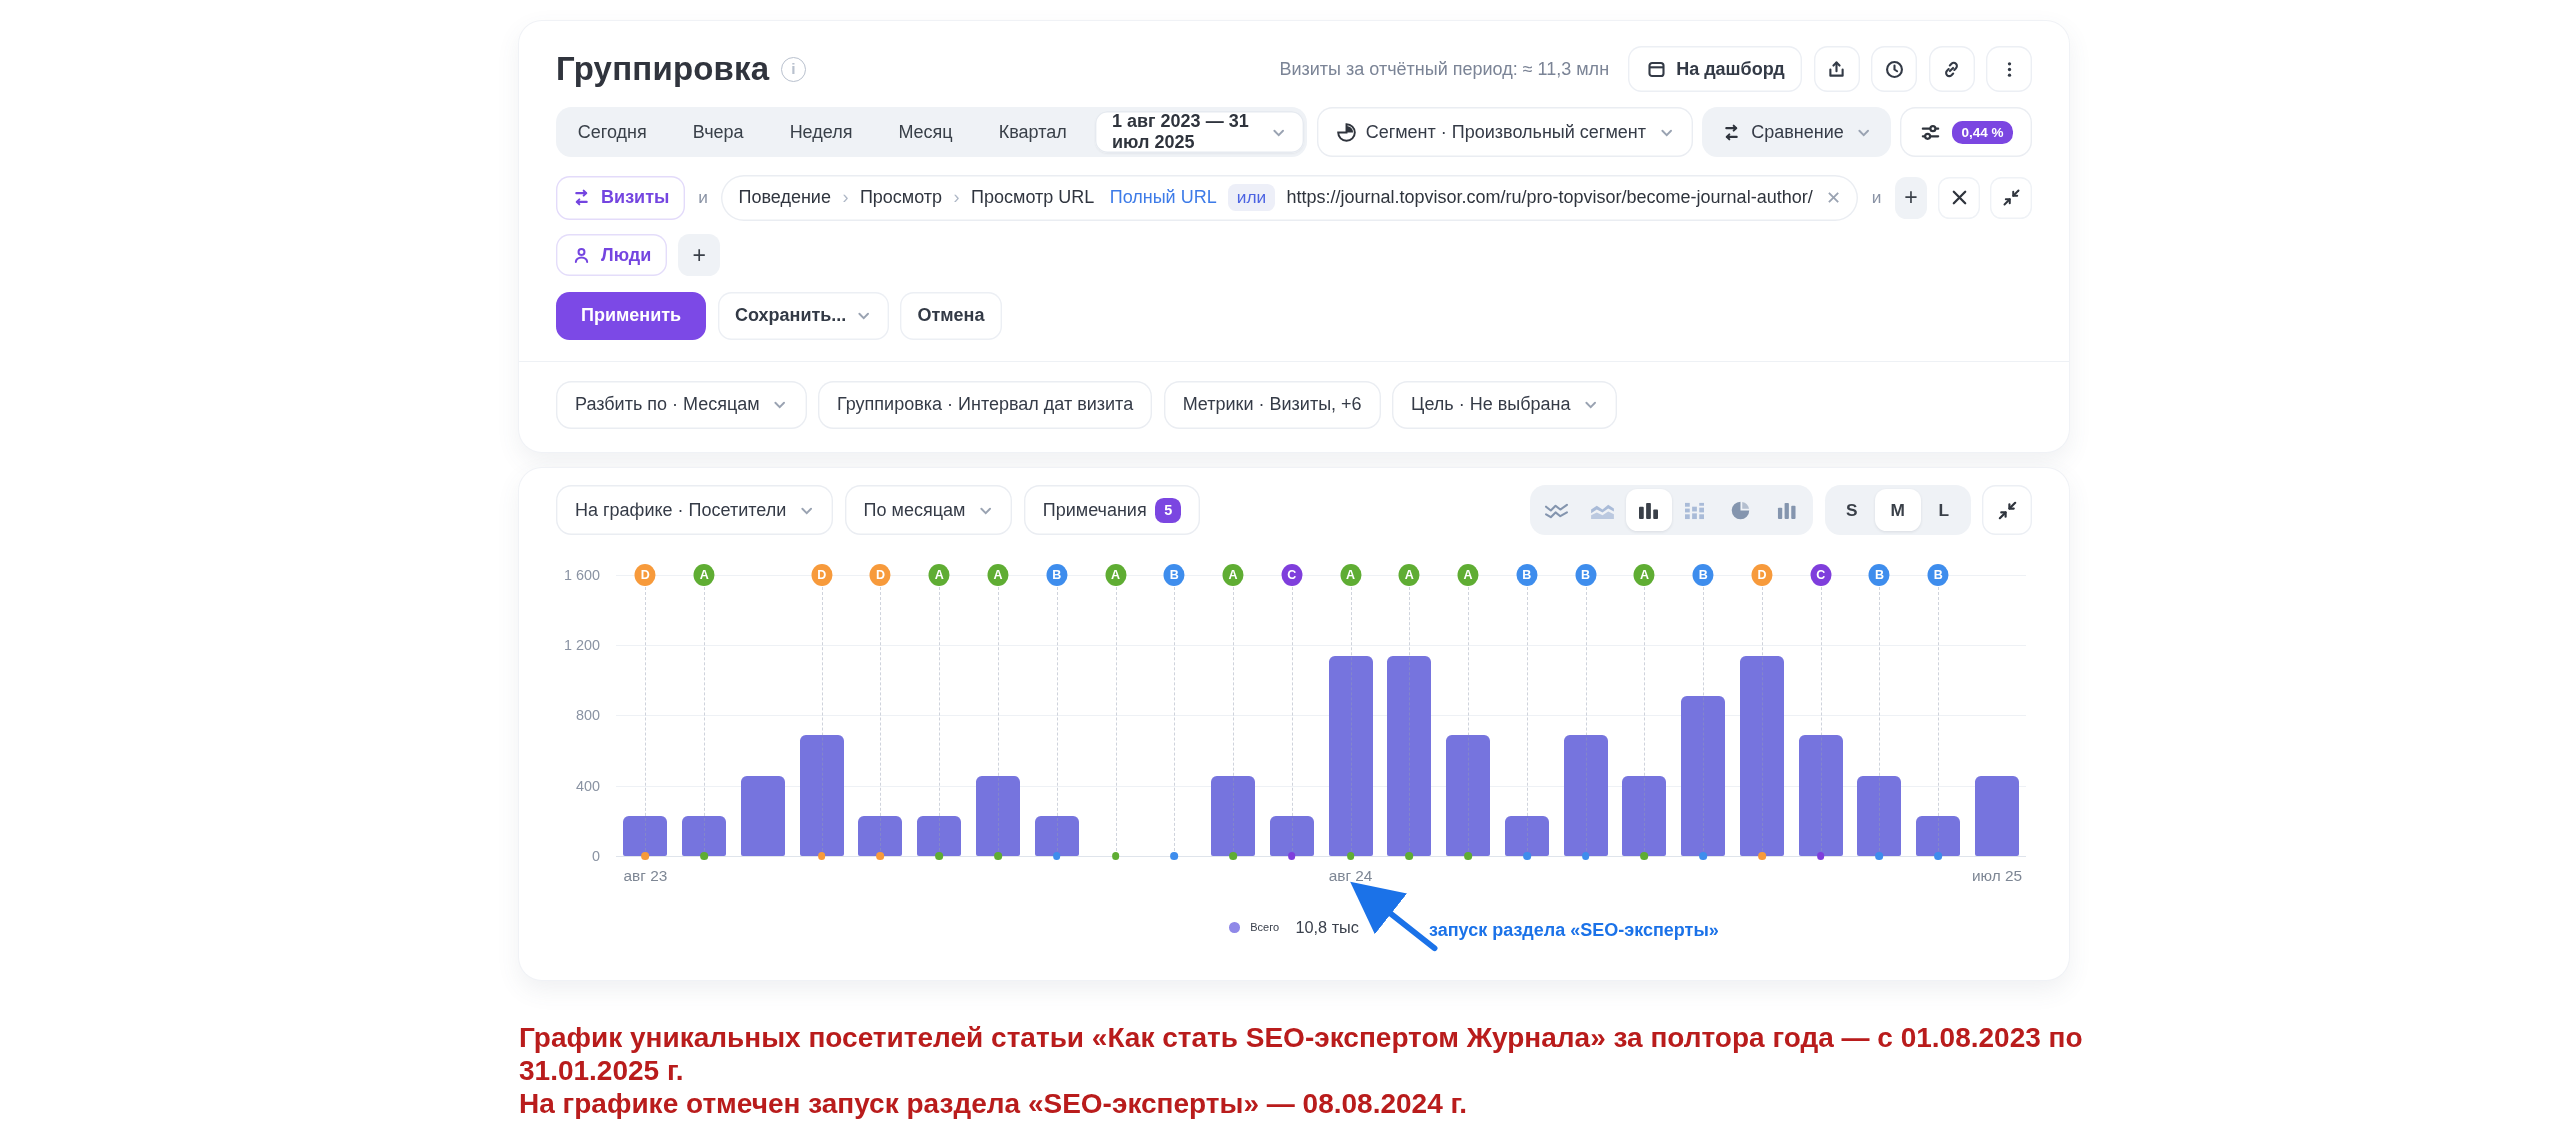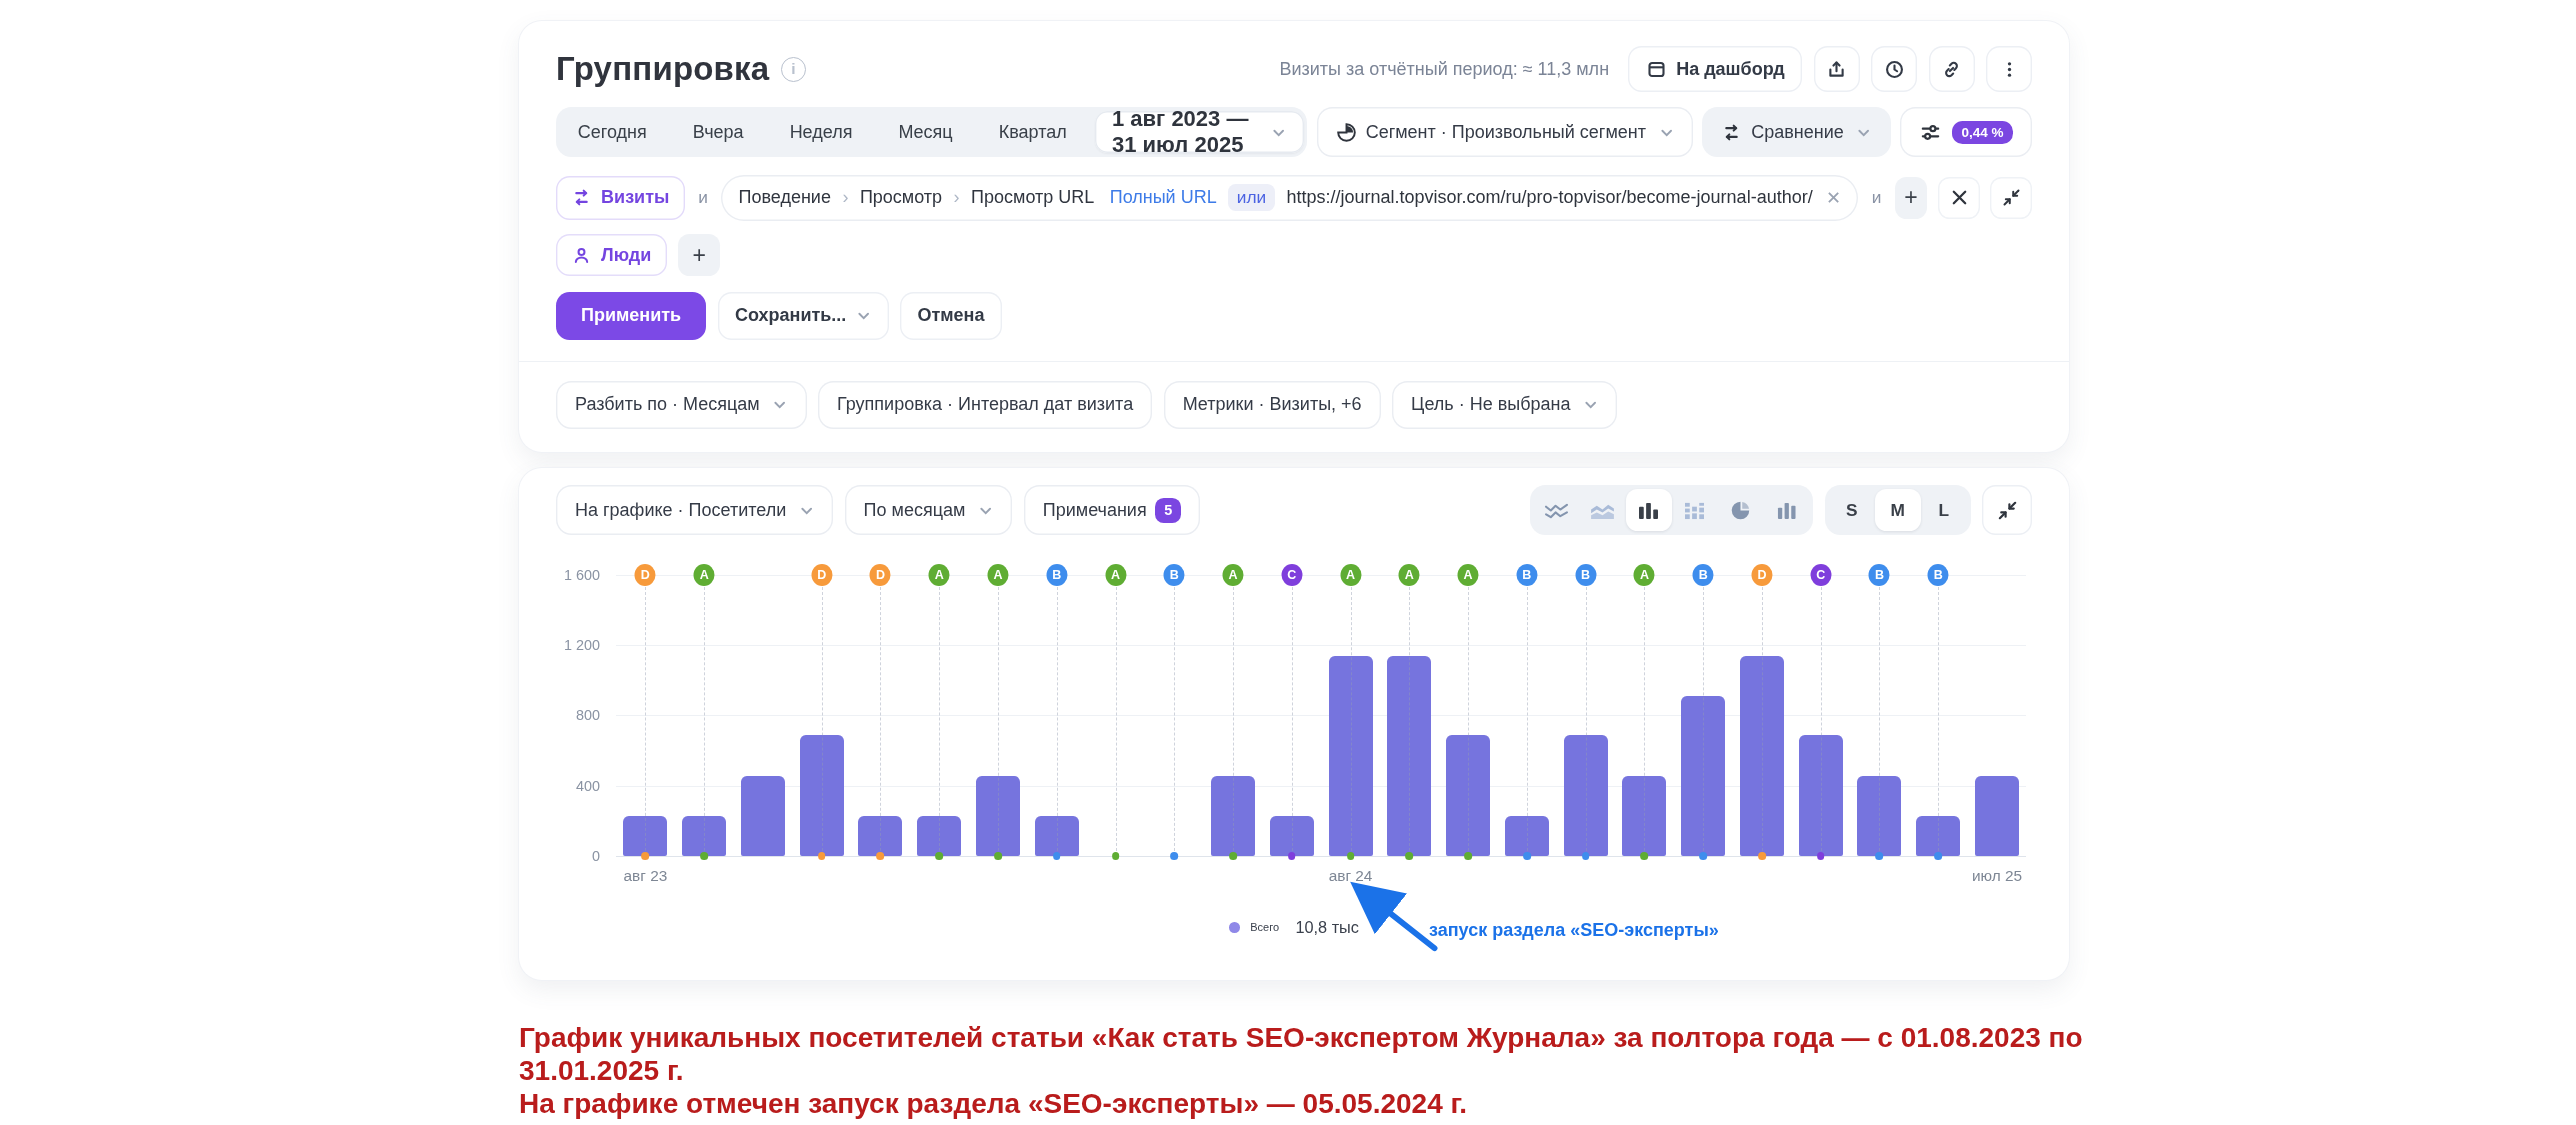--- a/index.html
+++ b/index.html
@@ -31,21 +31,21 @@
   .pill { display:inline-flex; align-items:center; gap:8.7px; height:50px; padding:0 19px; background:#fff;
           border-radius:15.4px; box-shadow:inset 0 0 0 1.4px #EAEDF2; font-size:18px; color:#353B47; white-space:nowrap; cursor:pointer; }
   .pill.gray { background:#EFF2F6; box-shadow:none; }
   .chev { margin-left:3.8px; }
 
   .period-row { margin-top:15.4px; gap:9.6px; }
   .quick-tabs { display:flex; align-items:center; background:#EFF2F6; border-radius:15.4px; padding:3.8px; height:50px;gap:10px; }
   .quick-tab { padding:0 18px; font-size:18px; color:#394049; cursor:pointer; }
   .date-pill { display:flex; align-items:center; gap:9.6px; background:#fff; border-radius:12.5px; height:42px;
                padding:0 17.3px; box-shadow:inset 0 0 0 1.4px #E6EAF0, 0 1px 1.9px rgba(30,40,60,.05);
-               font-size:22px; font-weight:600; color:#2F343D; cursor:pointer; }
+               font-size:18px; font-weight:600; color:#2F343D; cursor:pointer; }
   .sampling-btn { margin-left:auto; gap:9.6px; }
   .badge-purple { background:#7B46E1; color:#fff; font-size:13.5px; font-weight:700; border-radius:10.6px; padding:3.8px 9.6px; }
 
   .filter-row { margin-top:17.3px; gap:11.5px; }
   .pill-metric { height:44px; border-radius:13.5px; box-shadow:inset 0 0 0 1.4px #E3DBFA; color:#7445E0; font-weight:600; padding:0 15.4px; }
   .and-label { color:#8A93A5; font-size:17.3px; padding:0 1.9px; }
   .url-pill { height:46px; border-radius:23px; padding:0 17.3px; gap:9.6px; font-size:18px; cursor:default; }
   .crumb { color:#30353F; }
   .crumb-sep { color:#AEB7C6; font-size:18px; padding:0 1.9px; }
   .match-type { color:#3D7BE8; margin-left:5.8px; }
@@ -583,17 +583,17 @@
       <div class="legend">
         <span class="legend-dot"></span>
         <span class="legend-label">Всего</span>
         <span class="legend-value">10,8 тыс</span>
       </div>
     </div>
   </div>
 
   <div class="caption">
     <div>График уникальных посетителей статьи «Как стать SEO-экспертом Журнала» за полтора года — с 01.08.2023 по 31.01.2025 г.</div>
-    <div>На графике отмечен запуск раздела «SEO-эксперты» — 05.05.2024 г.</div>
+    <div>На графике отмечен запуск раздела «SEO-эксперты» — 08.08.2024 г.</div>
   </div>
 
 </div>
 
 
 </body></html>

